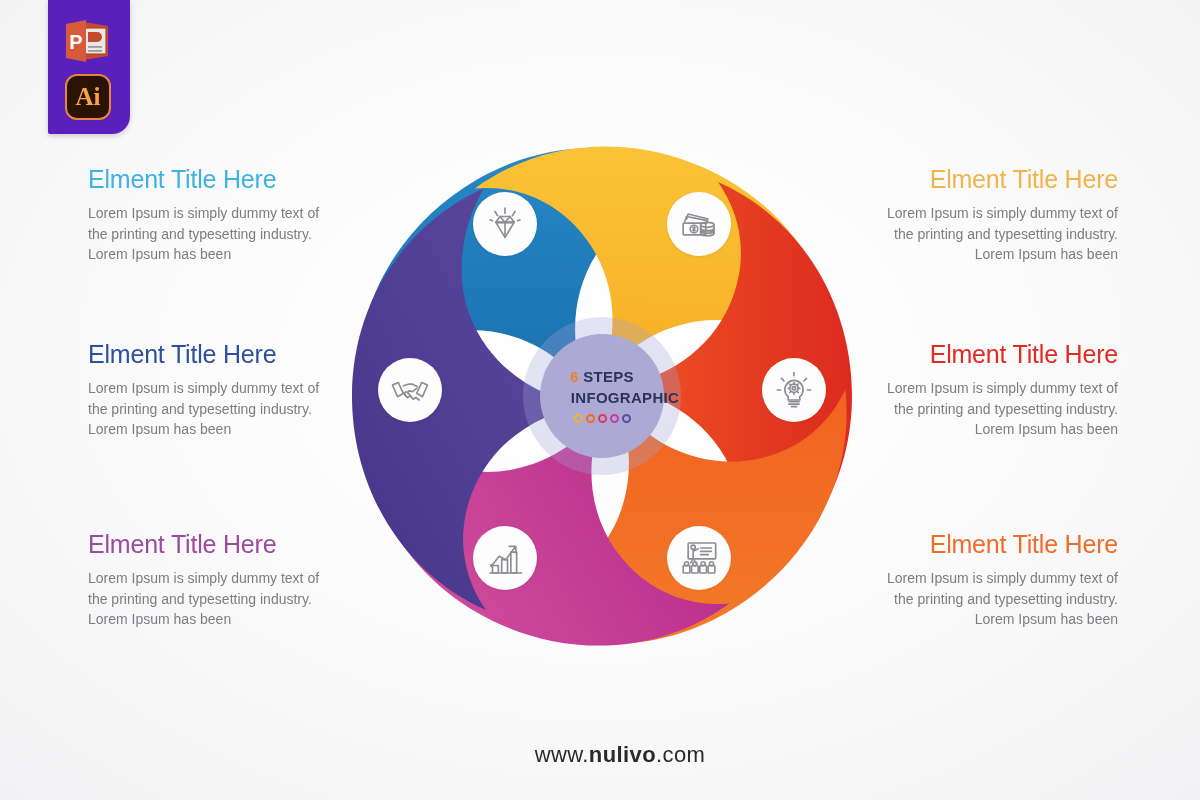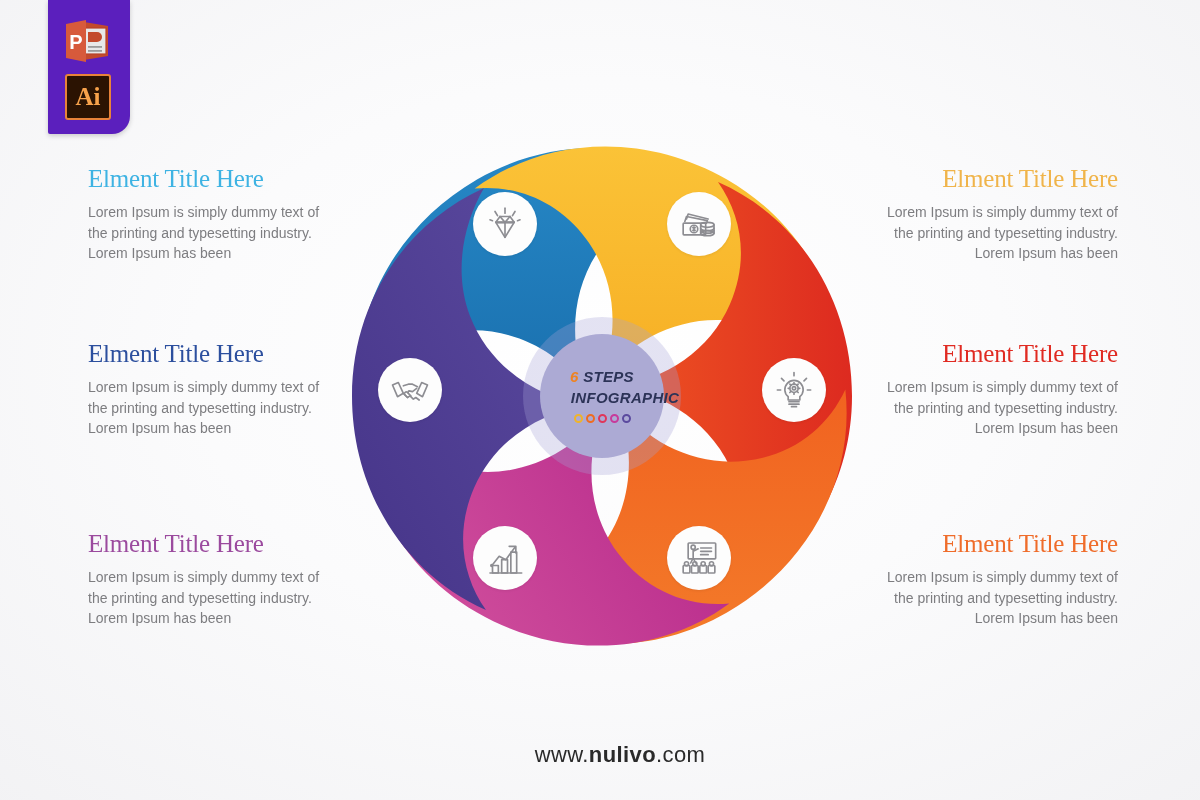--- a/index.html
+++ b/index.html
@@ -42,21 +42,21 @@
     height: 46px;
   }
   .ai-icon {
     position: absolute;
     left: 17px;
     top: 74px;
     width: 46px;
     height: 46px;
     background: #2b1302;
     border: 2px solid #e8833a;
-    border-radius: 3px;
+    border-radius: 12px;
     box-sizing: border-box;
     color: #f7a24b;
     font-family: "Liberation Serif", serif;
     font-size: 25px;
     font-weight: bold;
     line-height: 42px;
     text-align: center;
     letter-spacing: 0px;
   }
 
@@ -67,21 +67,20 @@
   }
   .info-block.left  { left: 88px;  text-align: left; }
   .info-block.right { right: 82px; text-align: right; }
 
   .info-title {
     font-size: 25px;
     font-weight: normal;
     letter-spacing: -0.2px;
     margin: 0 0 9px 0;
     white-space: nowrap;
-    font-family: Liberation Serif, serif;
   }
   .info-body {
     font-size: 14px;
     line-height: 1.47;
     color: #7d7d80;
     margin: 0;
   }
 
   
   .pos-l1 { top: 165px; }
@@ -114,21 +113,20 @@
     position: absolute;
     left: 50%; top: 50%;
     transform: translate(-50%, -50%);
     width: 124px; height: 124px;
     border-radius: 50%;
     background: #acaad4;
     display: flex;
     flex-direction: column;
     align-items: center;
     justify-content: center;
-    font-style: italic;
   }
   .hub-line1 {
     font-size: 15px;
     font-weight: bold;
     color: #2c3357;
     letter-spacing: 0.3px;
     line-height: 1;
     margin-bottom: 6px;
     white-space: nowrap;
   }

